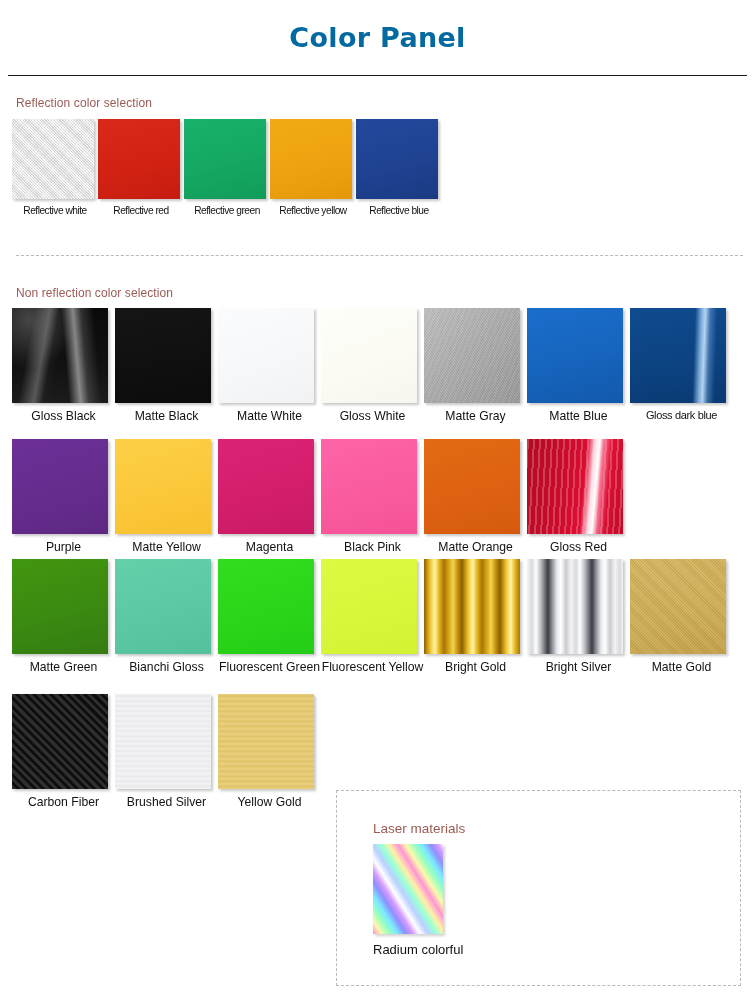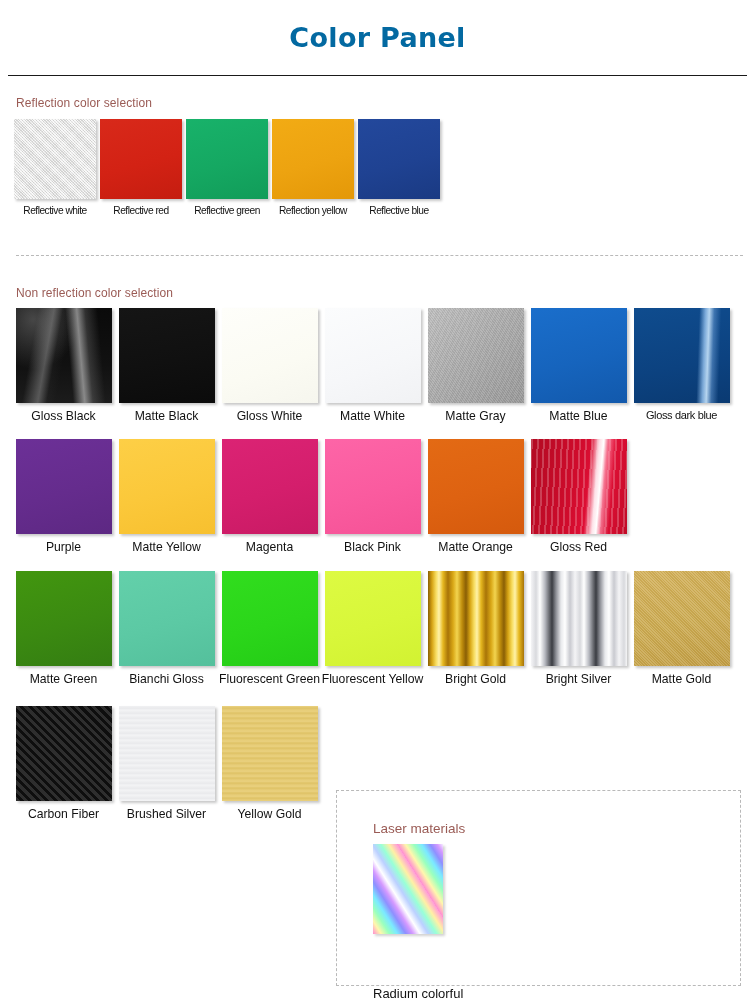--- a/index.html
+++ b/index.html
@@ -51,21 +51,21 @@
 
   
   .row {
     display: flex;
     padding-left: 12px;
     box-sizing: border-box;
   }
   .cell {
     display: flex;
     flex-direction: column;
-    align-items: center;
+    align-items: flex-start;
   }
   .swatch {
     width: 82px;
     height: 80px;
     box-shadow: 1.5px 1.5px 2.5px rgba(0,0,0,0.22);
     position: relative;
     overflow: hidden;
   }
   .swatch.tall { height: 95px; }
   .label {
@@ -198,21 +198,20 @@
   .laser-head {
     color: #9a5b55;
     font-size: 13.5px;
     padding: 30px 0 0 36px;
   }
   .laser-cell {
     padding: 8px 0 0 36px;
     display: inline-flex;
     flex-direction: column;
     align-items: flex-start;
-    gap: 44px;
   }
   .laser-swatch {
     width: 70px;
     height: 90px;
     box-shadow: 1.5px 1.5px 2.5px rgba(0,0,0,0.18);
     overflow: hidden;
   }
   .laser-label {
     font-size: 13px;
     color: #121212;
@@ -236,21 +235,21 @@
   <div class="cell">
     <div class="swatch" style="background:linear-gradient(165deg,#d8291a 0%,#d32214 55%,#c51d10 100%)"></div>
     <div class="label">Reflective red</div>
   </div>
   <div class="cell">
     <div class="swatch" style="background:linear-gradient(165deg,#18b26a 0%,#15a862 55%,#119c59 100%)"></div>
     <div class="label">Reflective green</div>
   </div>
   <div class="cell">
     <div class="swatch" style="background:linear-gradient(165deg,#f2ab14 0%,#eda310 55%,#e49808 100%)"></div>
-    <div class="label">Reflection yellow</div>
+    <div class="label">Reflective yellow</div>
   </div>
   <div class="cell">
     <div class="swatch" style="background:linear-gradient(165deg,#23489c 0%,#1f4292 55%,#1a3a83 100%)"></div>
     <div class="label">Reflective blue</div>
   </div>
 </div>
 
 <div class="dashed-rule" style="margin-top:38px"></div>
 
 <div class="section-head" style="margin-top:30px">Non reflection color selection</div>
@@ -258,28 +257,28 @@
 <div class="row nr-row" style="margin-top:8px">
   <div class="cell">
     <div class="swatch tall tex-gloss-black"></div>
     <div class="label">Gloss Black</div>
   </div>
   <div class="cell">
     <div class="swatch tall tex-matte-black"></div>
     <div class="label">Matte Black</div>
   </div>
   <div class="cell">
+    <div class="swatch tall tex-matte-white"></div>
+    <div class="label">Matte White</div>
+  </div>
+  <div class="cell">
     <div class="swatch tall tex-gloss-white"></div>
     <div class="label">Gloss White</div>
   </div>
   <div class="cell">
-    <div class="swatch tall tex-matte-white"></div>
-    <div class="label">Matte White</div>
-  </div>
-  <div class="cell">
     <div class="swatch tall tex-matte-gray"></div>
     <div class="label">Matte Gray</div>
   </div>
   <div class="cell">
     <div class="swatch tall tex-matte-blue"></div>
     <div class="label">Matte Blue</div>
   </div>
   <div class="cell">
     <div class="swatch tall tex-gloss-darkblue"></div>
     <div class="label narrow">Gloss dark blue</div>
@@ -306,21 +305,21 @@
   <div class="cell">
     <div class="swatch tall tex-matte-orange"></div>
     <div class="label">Matte Orange</div>
   </div>
   <div class="cell">
     <div class="swatch tall tex-gloss-red"></div>
     <div class="label">Gloss Red</div>
   </div>
 </div>
 
-<div class="row nr-row" style="margin-top:16px">
+<div class="row nr-row" style="margin-top:4px">
   <div class="cell">
     <div class="swatch tall tex-matte-green"></div>
     <div class="label">Matte Green</div>
   </div>
   <div class="cell">
     <div class="swatch tall tex-bianchi-green"></div>
     <div class="label">Bianchi Gloss</div>
   </div>
   <div class="cell">
     <div class="swatch tall tex-fluor-green"></div>

